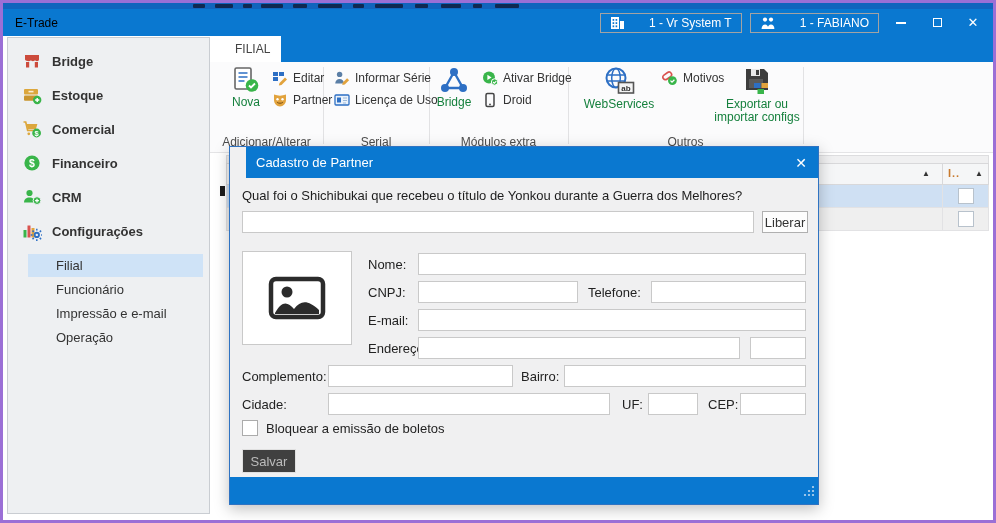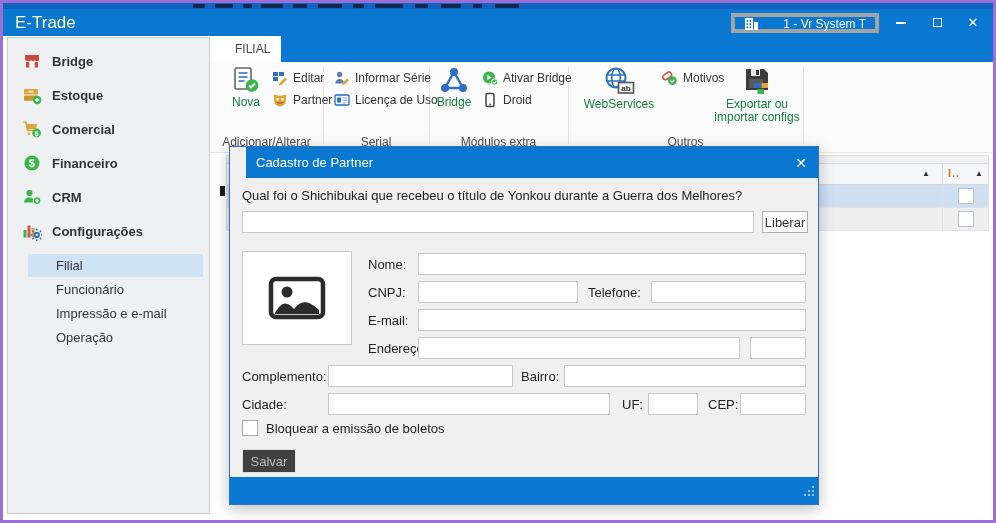--- a/index.html
+++ b/index.html
@@ -10,23 +10,23 @@
   }
   .stage { position:absolute; inset:0; }
 
   
   .top-strip { position:absolute; left:0; right:0; top:0; height:6px; background:#1064bd; overflow:hidden; }
   .top-strip span { position:absolute; top:1px; height:4px; background:rgba(15,25,55,.8); border-radius:1px; }
 
   
   .titlebar { position:absolute; left:0; right:0; top:6px; height:27px; background:#0a78d0;
               display:flex; align-items:center; color:#fff; }
-  .win-title { font-size:17px; padding-left:12px; color:#fef9c3; }
+  .win-title { font-size:12px; padding-left:12px; color:#000000; }
   .tb-right { margin-left:auto; display:flex; align-items:center; gap:8px; padding-right:6px; }
-  .tb-btn { display:flex; align-items:flex-start; gap:24px; border:4px solid #a3a3a3; height:20px;
+  .tb-btn { display:flex; align-items:center; gap:24px; border:1px solid #a3a3a3; height:20px;
             padding:0 9px; font-size:12px; color:#fff; background:transparent; cursor:pointer; }
   .win-ctl { width:28px; height:22px; display:flex; align-items:center; justify-content:center; font-size:13px; color:#fff; }
   .glyph-min { display:block; width:10px; height:2px; background:#fff; }
   .glyph-max { display:block; width:9px; height:9px; border:1.5px solid #fff; }
 
   
   .main { position:absolute; left:0; right:0; top:33px; bottom:0; background:#fff; }
 
   
   .sidebar { position:absolute; left:4px; top:1px; width:203px; bottom:6px;
@@ -126,20 +126,31 @@
           <g fill="#0a78d0">
                 <rect x="2.6" y="3" width="1.6" height="1.8"></rect>
                 <rect x="5.6" y="3" width="1.6" height="1.8"></rect>
           <rect x="2.6" y="6.2" width="1.6" height="1.8"></rect>
                 <rect x="5.6" y="6.2" width="1.6" height="1.8"></rect>
           <rect x="2.6" y="9.4" width="1.6" height="1.8"></rect>
                 <rect x="5.6" y="9.4" width="1.6" height="1.8"></rect>
               </g>
         </svg>
         <span>1 - Vr System T</span>
+      </div>
+      <div class="tb-btn">
+        <svg width="16" height="14" viewBox="0 0 16 14">
+          <g fill="#fff">
+                <circle cx="5" cy="3.6" r="2.1"></circle>
+                <path d="M1.6 13c0-2.6 1.5-4.4 3.4-4.4S8.4 10.4 8.4 13z"></path>
+          <circle cx="11" cy="3.6" r="2.1"></circle>
+                <path d="M7.6 13c0-2.6 1.5-4.4 3.4-4.4s3.4 1.8 3.4 4.4z"></path>
+              </g>
+        </svg>
+        <span>1 - FABIANO</span>
       </div>
       <div class="win-ctl">
             <span class="glyph-min"></span>
           </div>
       <div class="win-ctl">
             <span class="glyph-max"></span>
           </div>
       <div class="win-ctl">
             <span>✕</span>
           </div>

